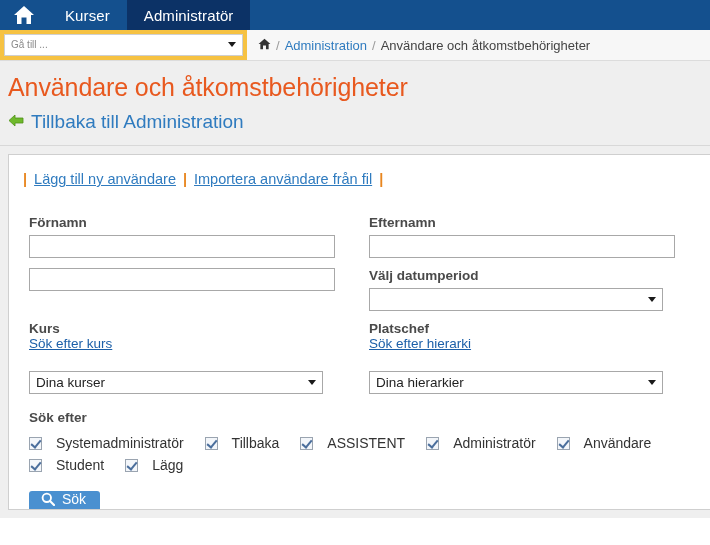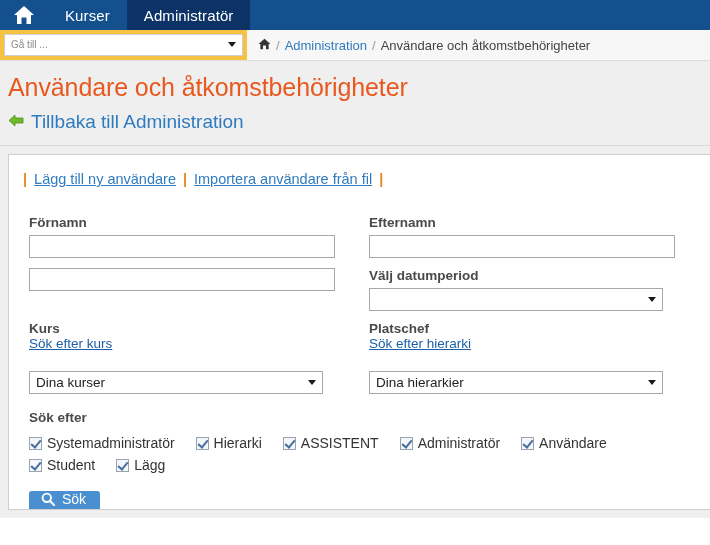--- a/index.html
+++ b/index.html
@@ -218,21 +218,21 @@
   .check-line {
     display: flex;
     align-items: center;
     gap: 6px;
     margin-bottom: 6px;
     flex-wrap: nowrap;
   }
   .cb-item {
     display: flex;
     align-items: center;
-    gap: 5px;
+    gap: 14px;
     margin-right: 15px;
     cursor: pointer;
     white-space: nowrap;
   }
   .cb {
     width: 13px; height: 13px;
     border: 1px solid #9aa4b0;
     background: #f3f6fa;
     box-sizing: border-box;
     position: relative;
@@ -380,21 +380,21 @@
       <div class="check-block">
         <span class="lbl">Sök efter</span>
         <div class="check-rows">
           <div class="check-line">
             <label class="cb-item">
               <span class="cb"></span>
               <span class="cb-label">Systemadministratör</span>
             </label>
             <label class="cb-item">
               <span class="cb"></span>
-              <span class="cb-label">Hierarki</span>
+              <span class="cb-label">Tillbaka</span>
             </label>
             <label class="cb-item">
               <span class="cb"></span>
               <span class="cb-label">ASSISTENT</span>
             </label>
             <label class="cb-item">
               <span class="cb"></span>
               <span class="cb-label">Administratör</span>
             </label>
             <label class="cb-item">

